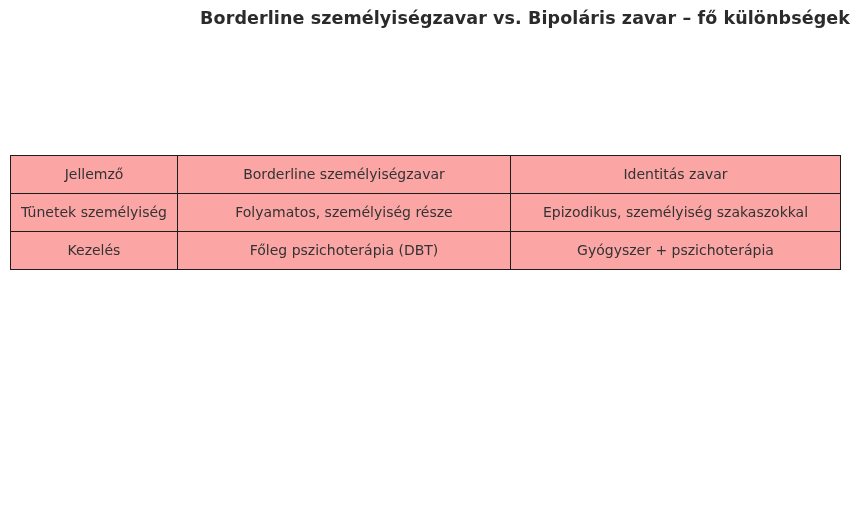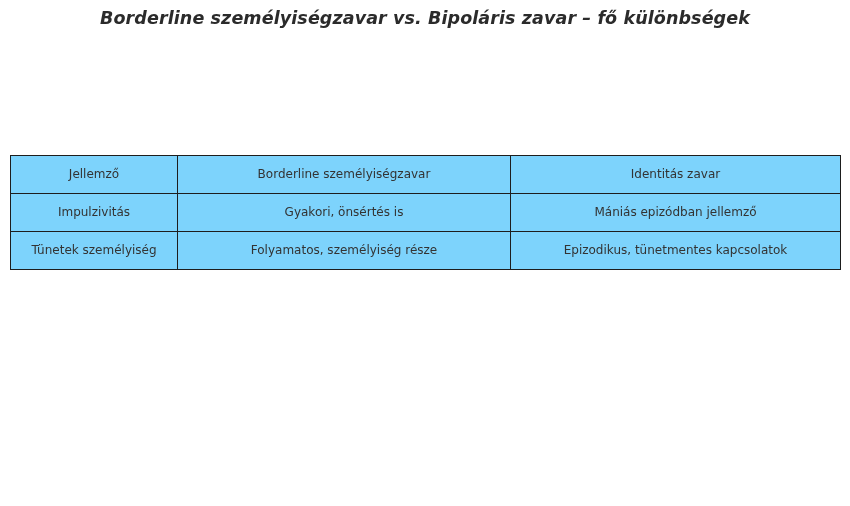--- a/index.html
+++ b/index.html
@@ -19,28 +19,27 @@
   #page-root {
     position: absolute;
     inset: 0;
   }
 
   .page-title {
     position: absolute;
     left: 0;
     top: 8px;
     width: 850px;
-    text-align: center;
+    text-align: right;
     font-family: "DejaVu Sans", "Liberation Sans", sans-serif;
     font-size: 17.5px;
     font-weight: bold;
     color: #2b2b2b;
     letter-spacing: 0.1px;
     white-space: nowrap;
-    font-style: italic;
   }
 
   .table-wrap {
     position: absolute;
     left: 10px;
     top: 155px;
     width: 830px;
   }
 
   table.compare-table {
@@ -54,27 +53,27 @@
   table.compare-table col.col-border    { width: 333px; }
   table.compare-table col.col-bipolar   { width: 330px; }
 
   table.compare-table th,
   table.compare-table td {
     border: 1.5px solid #1d1d1d;
     height: 33px;
     padding: 2px 6px;
     text-align: center;
     vertical-align: middle;
-    font-size: 12px;
+    font-size: 14px;
     font-weight: normal;
     color: #333333;
     line-height: 1.2;
     white-space: nowrap;
     overflow: hidden;
-    background: #7dd3fc;
+    background: #fca5a5;
   }
 
   table.compare-table thead th {
     font-weight: normal;
     color: #333333;
   }
 </style>
 </head>
 <body>
 
@@ -91,26 +90,26 @@
       </colgroup>
       <thead>
         <tr>
           <th>Jellemző</th>
           <th>Borderline személyiségzavar</th>
           <th>Identitás zavar</th>
         </tr>
       </thead>
       <tbody>
         <tr>
-          <td>Impulzivitás</td>
-          <td>Gyakori, önsértés is</td>
-          <td>Mániás epizódban jellemző</td>
+          <td>Tünetek személyiség</td>
+          <td>Folyamatos, személyiség része</td>
+          <td>Epizodikus, személyiség szakaszokkal</td>
         </tr>
         <tr>
-          <td>Tünetek személyiség</td>
-          <td>Folyamatos, személyiség része</td>
-          <td>Epizodikus, tünetmentes kapcsolatok</td>
+          <td>Kezelés</td>
+          <td>Főleg pszichoterápia (DBT)</td>
+          <td>Gyógyszer + pszichoterápia</td>
         </tr>
       </tbody>
     </table>
   </div>
 
 </div>
 
 </body></html>

